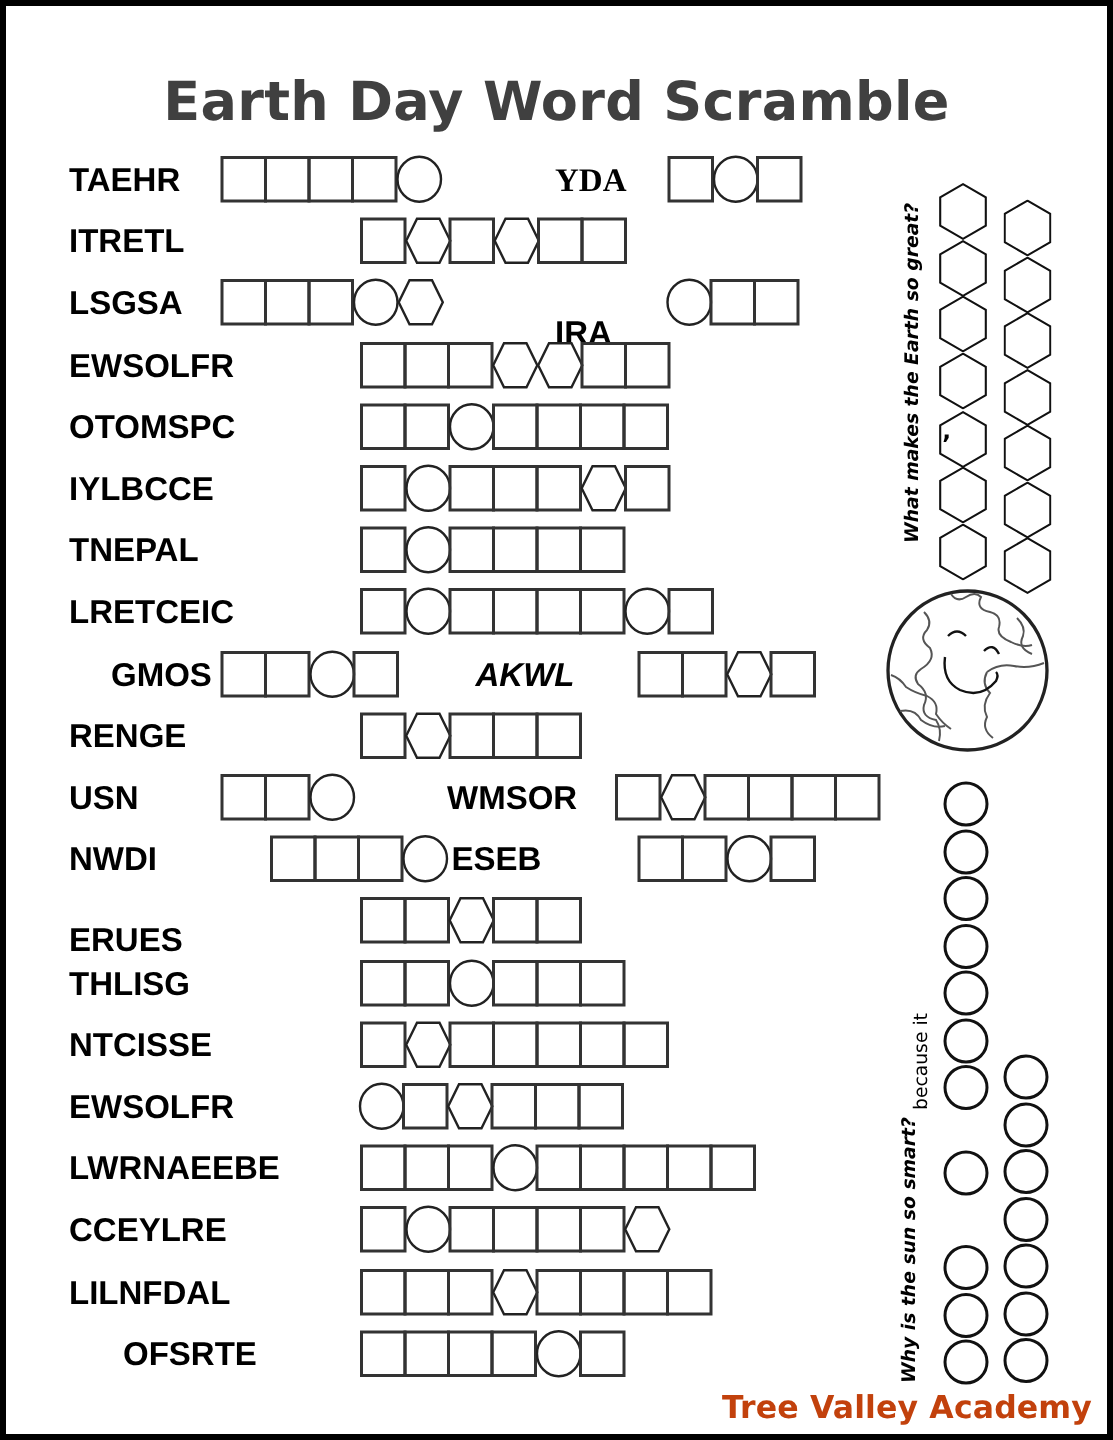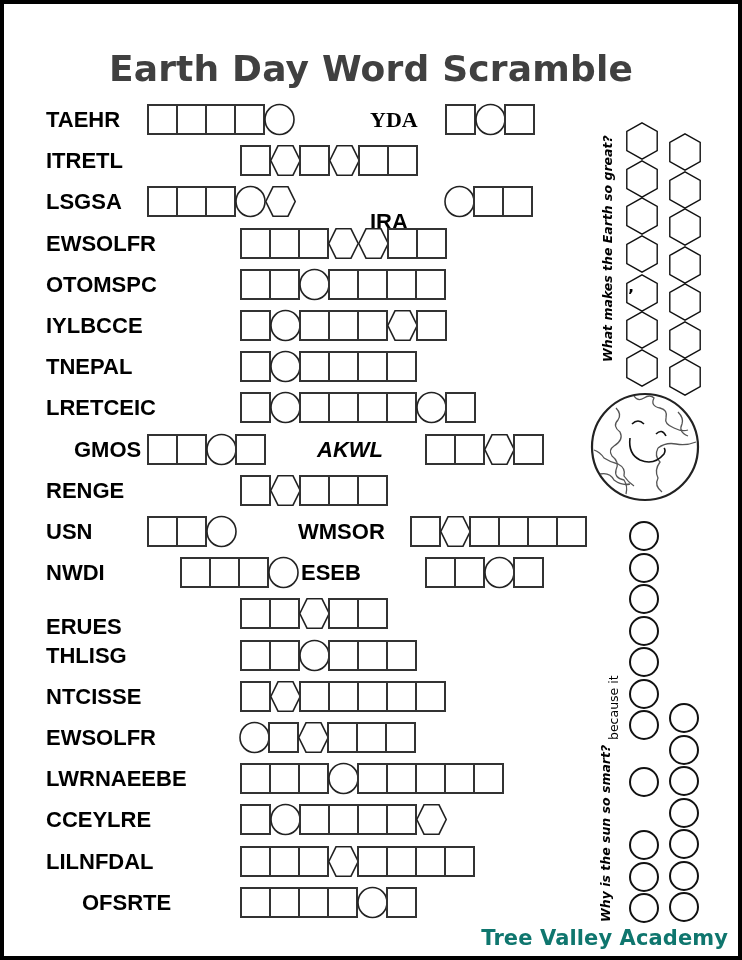--- a/index.html
+++ b/index.html
@@ -12,21 +12,21 @@
   .cell.box{border:2px solid #333;margin-left:-2px;}
   .cell.box:first-child{margin-left:0;}
   .cell svg{position:absolute;left:0;top:0;width:31px;height:31px;overflow:visible;}
   .cell.shape{margin-left:-1px;}
   .side-q{position:absolute;font-family:"DejaVu Sans",sans-serif;font-weight:bold;font-style:italic;font-size:12.5px;color:#000;white-space:nowrap;transform-origin:0 0;transform:rotate(-90deg);}
   .side-plain{position:absolute;font-family:"DejaVu Sans",sans-serif;font-size:12.5px;color:#000;white-space:nowrap;transform-origin:0 0;transform:rotate(-90deg);}
   .hex{position:absolute;width:32px;height:38px;}
   .circ{position:absolute;width:30px;height:30px;border:2px solid #111;border-radius:50%;box-sizing:border-box;}
   .comma{position:absolute;font-family:"DejaVu Sans",sans-serif;font-weight:bold;font-size:16px;color:#000;}
   .earth{position:absolute;left:582px;top:386px;width:118px;height:112px;}
-  .brand{position:absolute;right:10px;bottom:6px;font-family:"DejaVu Sans",sans-serif;font-weight:bold;font-size:21px;color:#0f766e;letter-spacing:0.1px;}
+  .brand{position:absolute;right:10px;bottom:6px;font-family:"DejaVu Sans",sans-serif;font-weight:bold;font-size:21px;color:#c2410c;letter-spacing:0.1px;}
 </style>
 </head>
 <body>
 
 <div class="page">
   <div class="title">Earth Day Word Scramble</div>
 
   <div id="puzzle-area">
       <div class="word" style="left: 42px; top: 101px;">TAEHR</div>
       <div class="cells" style="left: 143px; top: 100px;">

